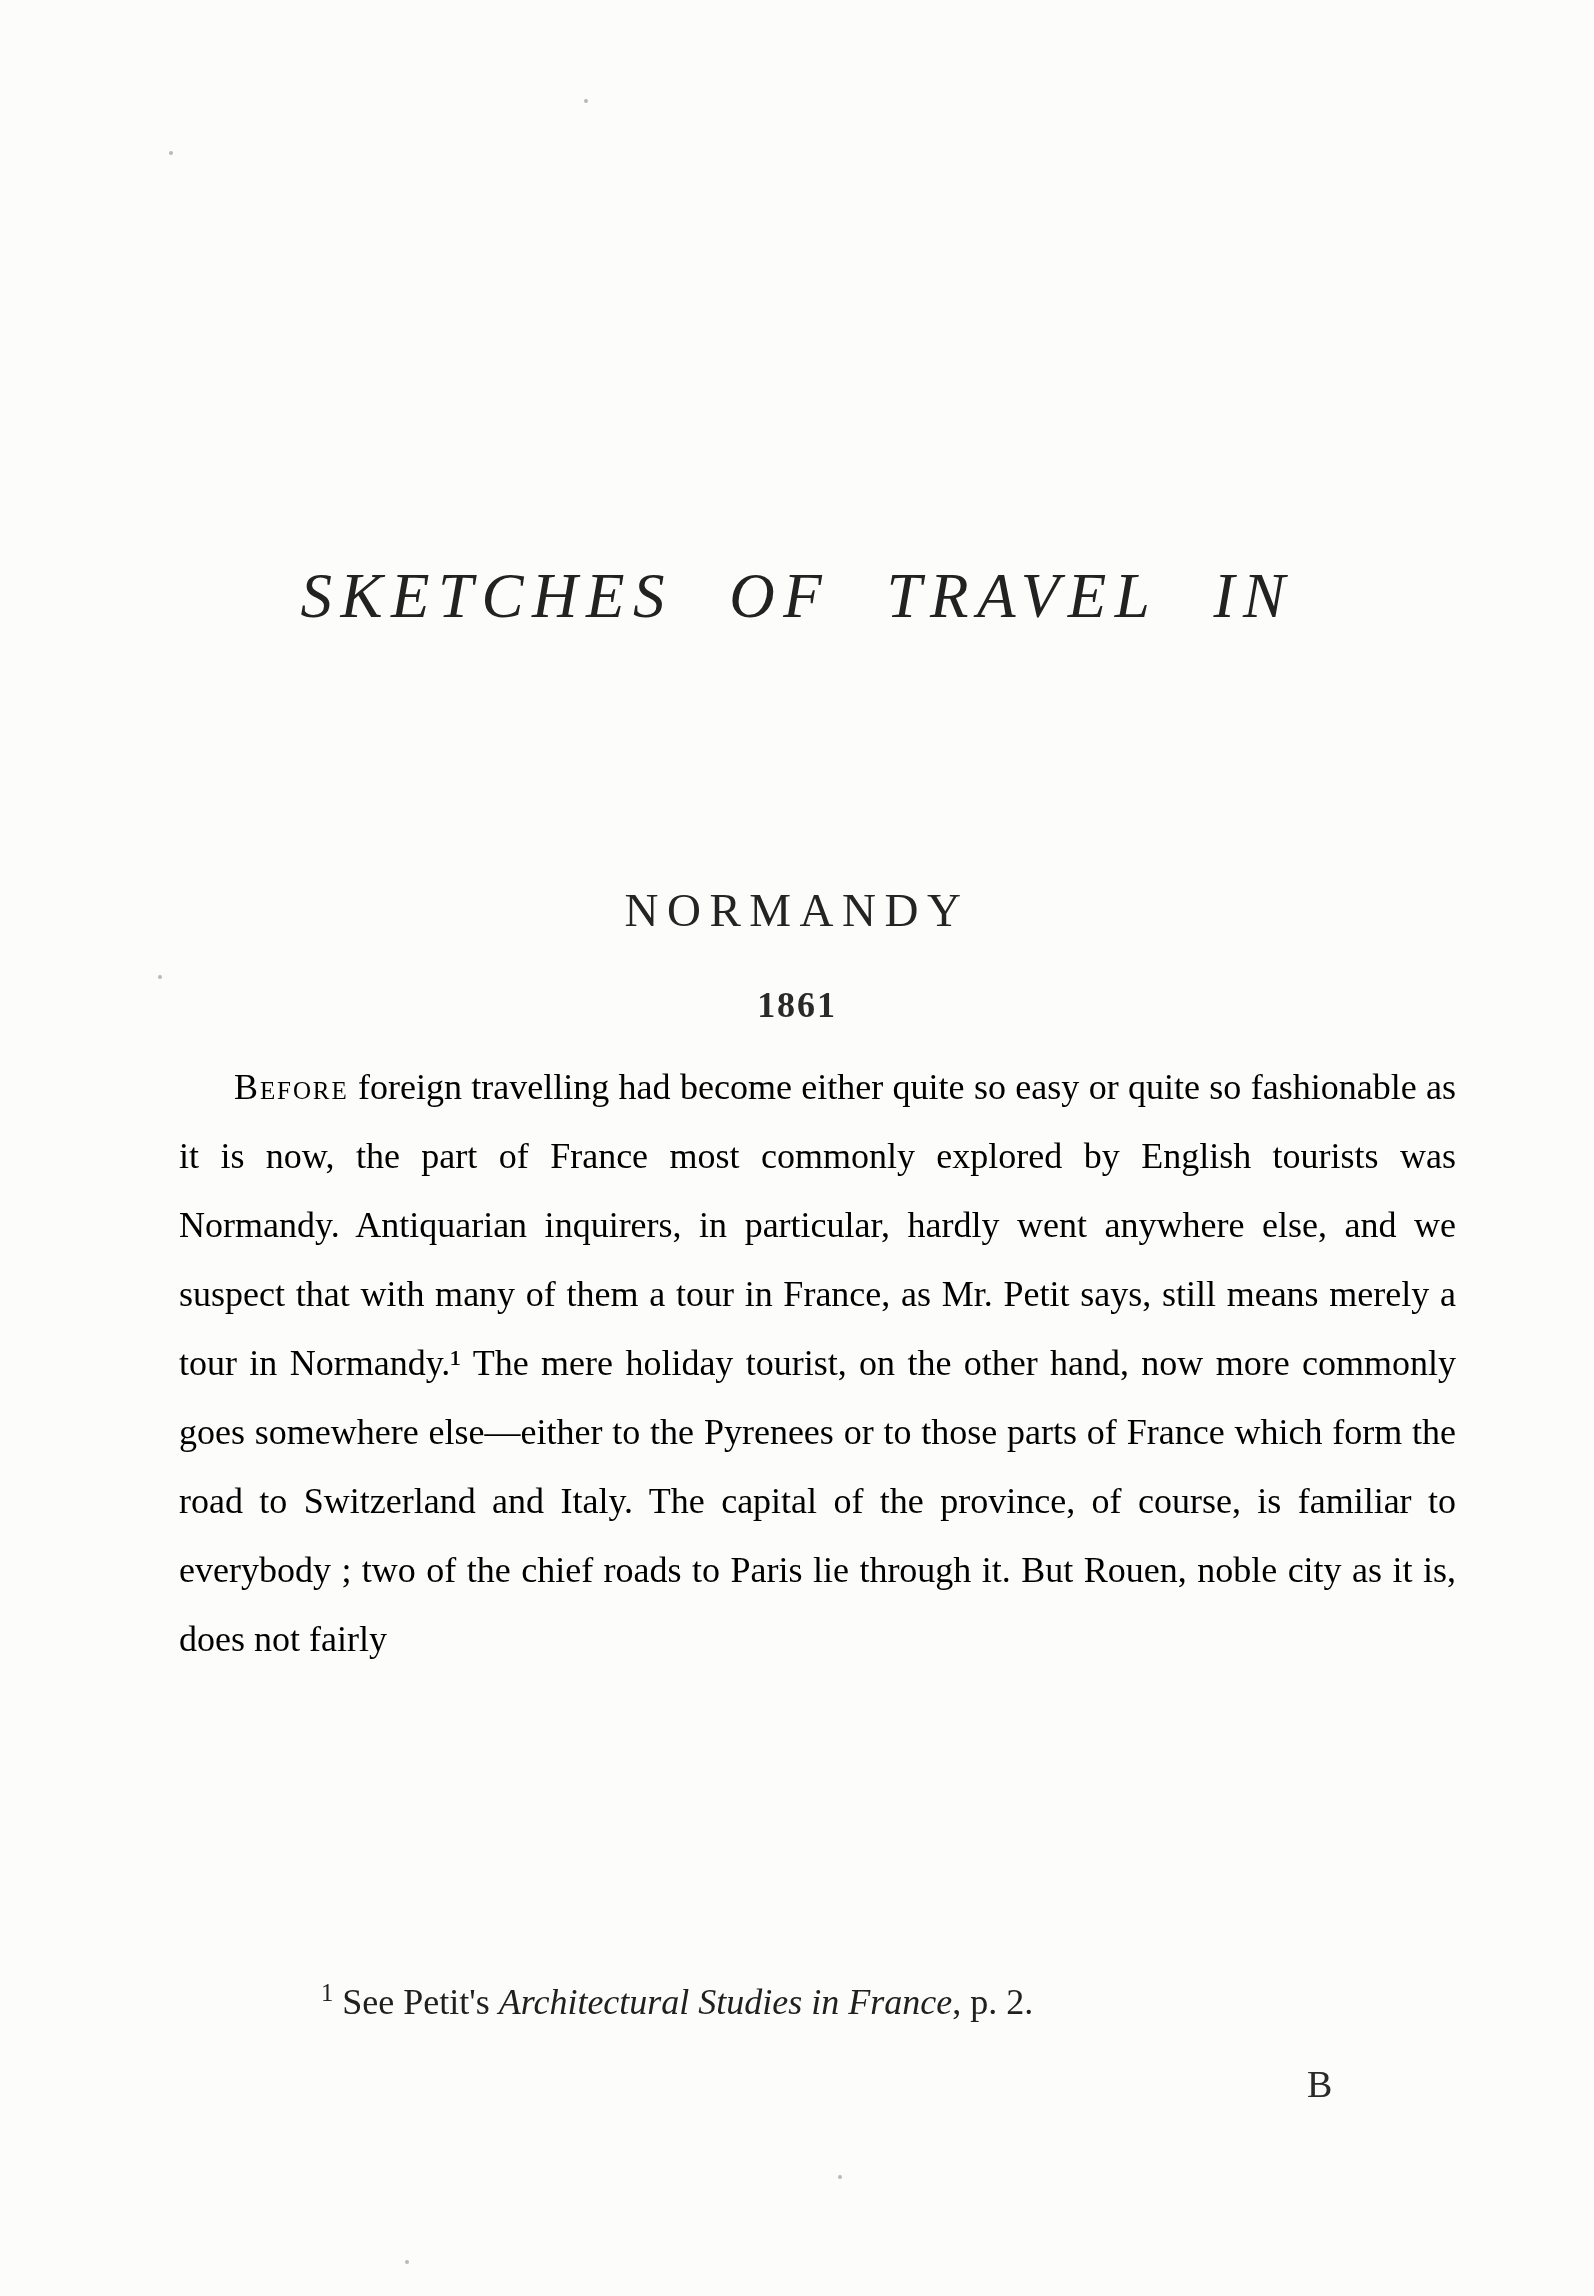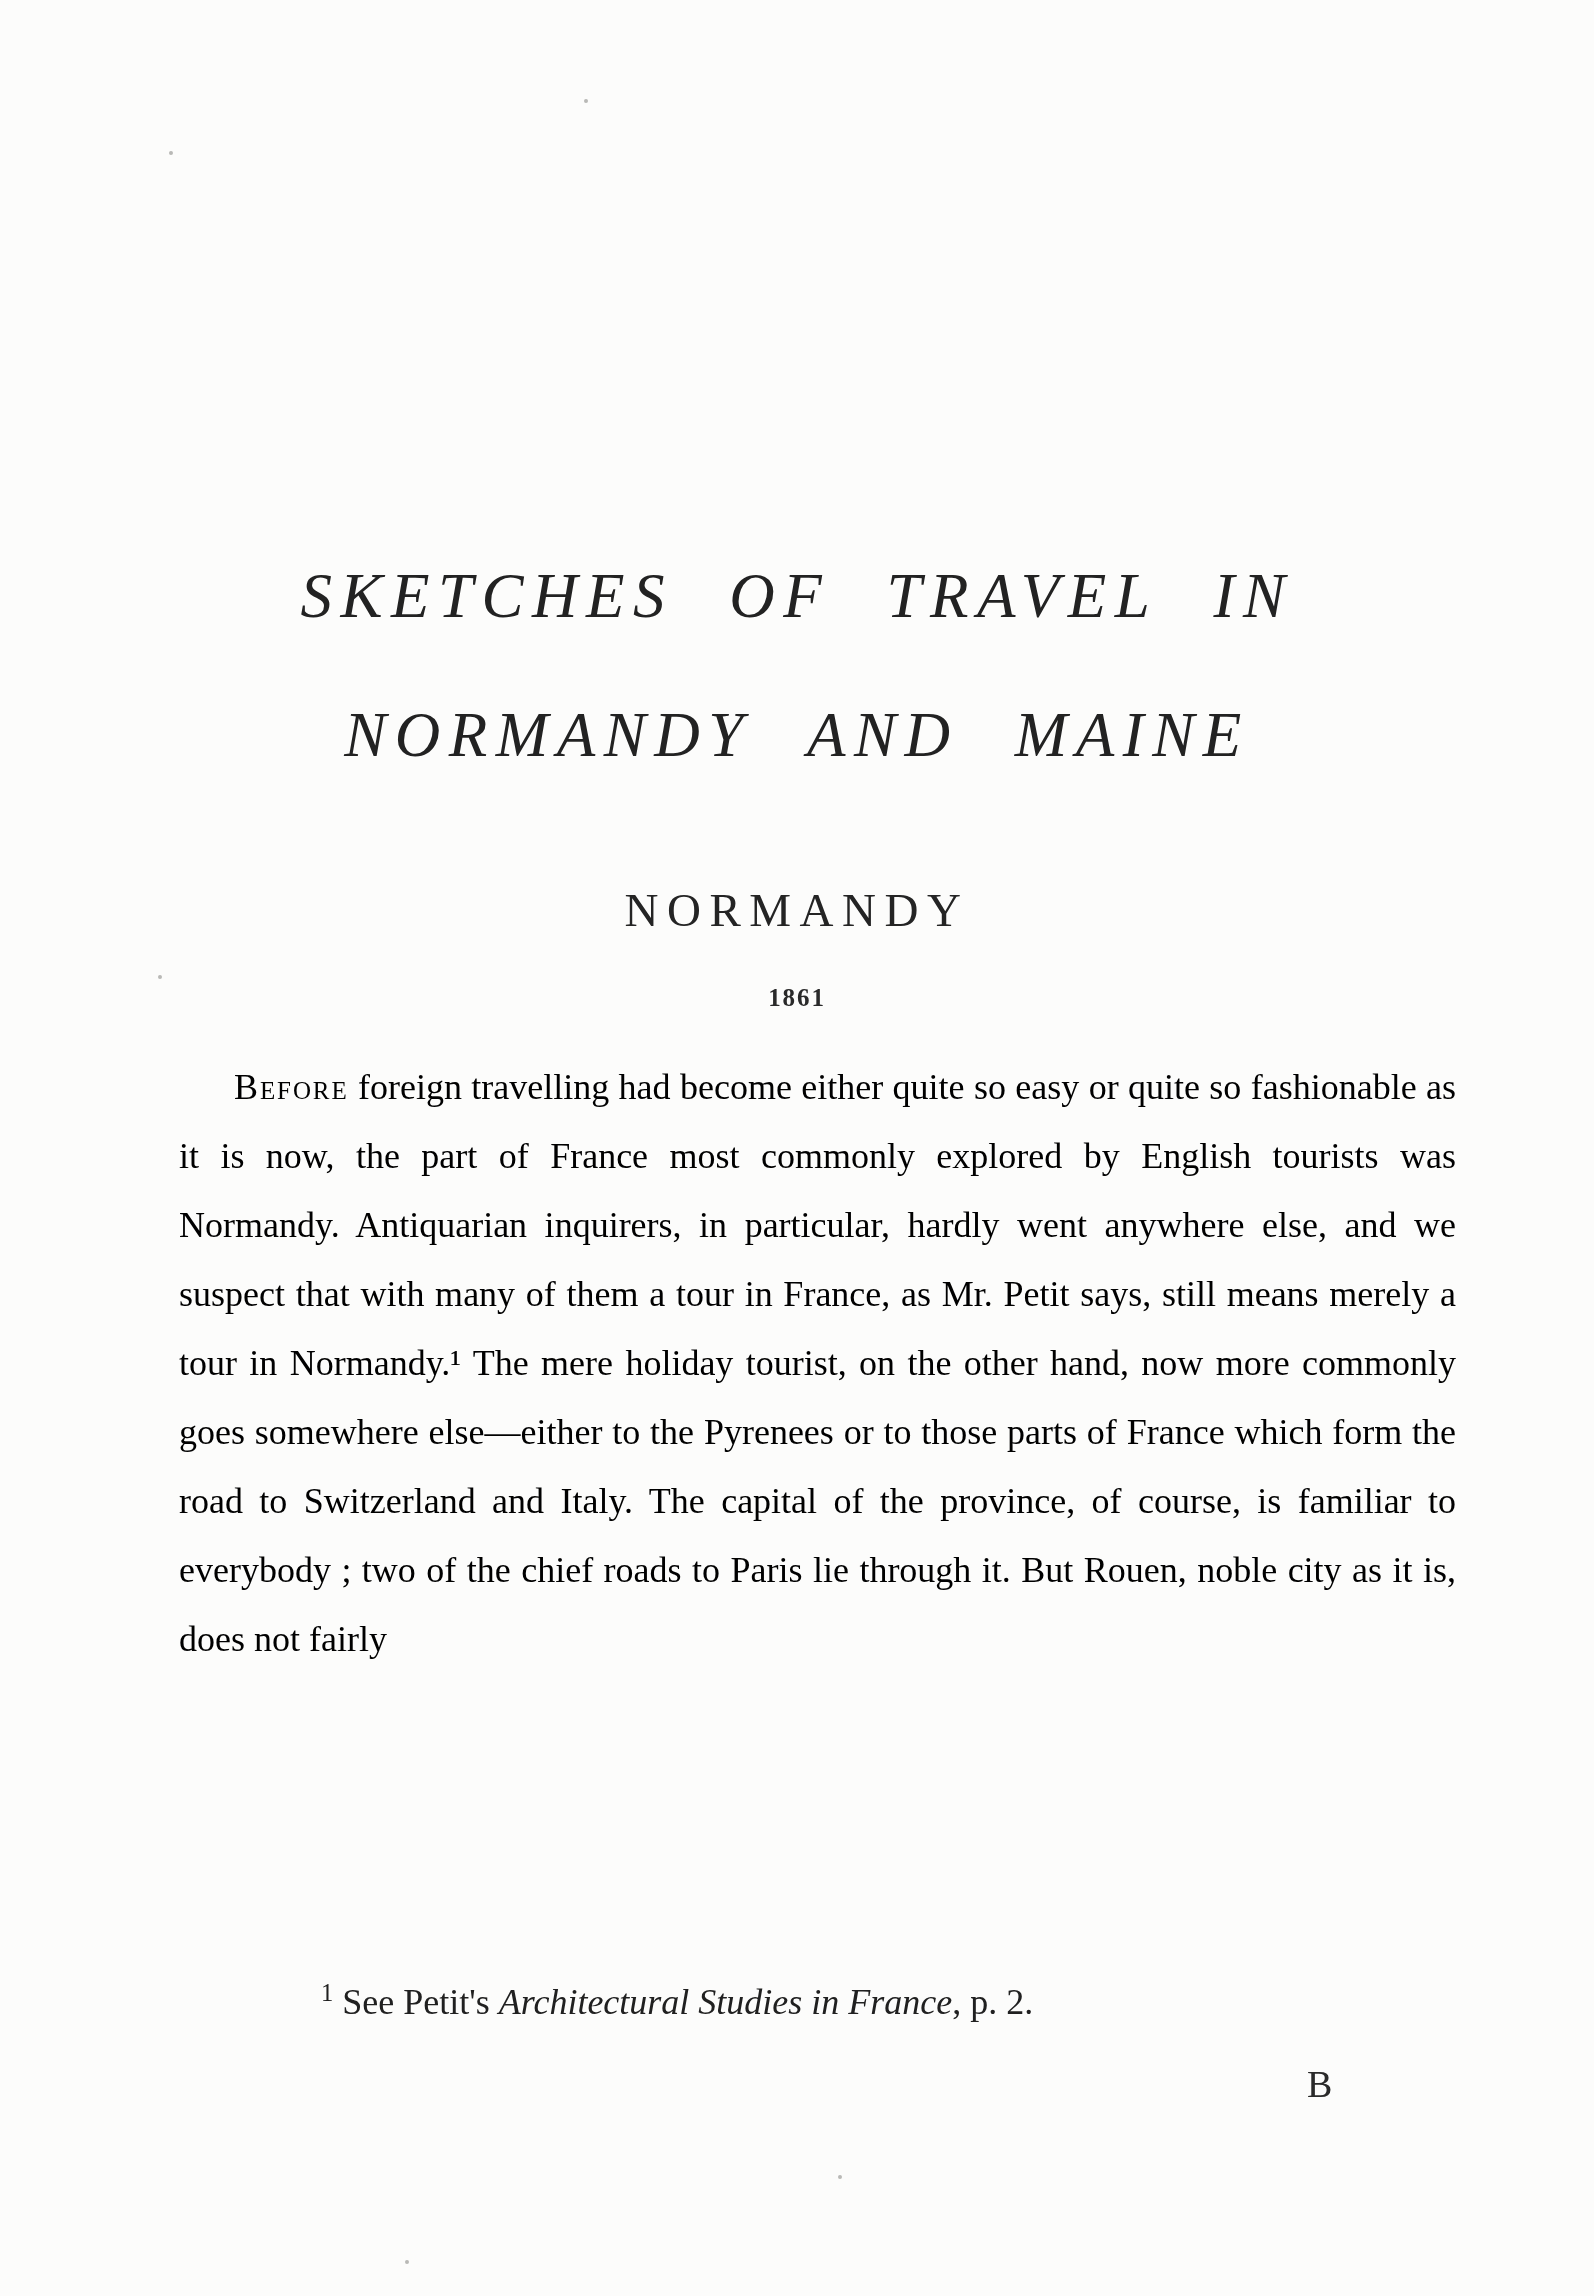--- a/index.html
+++ b/index.html
@@ -46,21 +46,21 @@
     letter-spacing: 8.5px;
     margin: 0;
     color: #242424;
   }
   .section-year {
     position: absolute;
     top: 984px;
     left: 0;
     width: 100%;
     text-align: center;
-    font-size: 25px;
+    font-size: 36px;
     font-weight: 700;
     letter-spacing: 1.9px;
     color: #2a2a2a;
   }
   .body-paragraph {
     position: absolute;
     top: 1053px;
     left: 179px;
     width: 1277px;
     margin: 0;
@@ -118,21 +118,20 @@
 <div class="page">
 
   <div class="speck s1"></div>
   <div class="speck s2"></div>
   <div class="speck s3"></div>
   <div class="speck s4"></div>
   <div class="speck s5"></div>
 
   <h1 class="title-block">
     <span class="title-line">SKETCHES OF TRAVEL IN</span>
-    <span class="title-line">NORMANDY AND MAINE</span>
   </h1>
 
   <h2 class="section-heading">NORMANDY</h2>
 
   <div class="section-year">1861</div>
 
   <p class="body-paragraph"><span class="lead-smallcaps">Before</span><span> foreign travelling had become either quite so easy or quite so fashionable as it is now, the part of France most commonly explored by English tourists was Normandy. Antiquarian inquirers, in particular, hardly went anywhere else, and we suspect that with many of them a tour in France, as Mr. Petit says, still means merely a tour in Normandy.¹ The mere holiday tourist, on the other hand, now more commonly goes somewhere else—either to the Pyrenees or to those parts of France which form the road to Switzerland and Italy. The capital of the province, of course, is familiar to everybody ; two of the chief roads to Paris lie through it. But Rouen, noble city as it is, does not fairly</span></p>
 
   <p class="footnote"><span class="fn-marker">1</span><span> See Petit's </span><em>Architectural Studies in France</em><span>, p. 2.</span></p>
 

